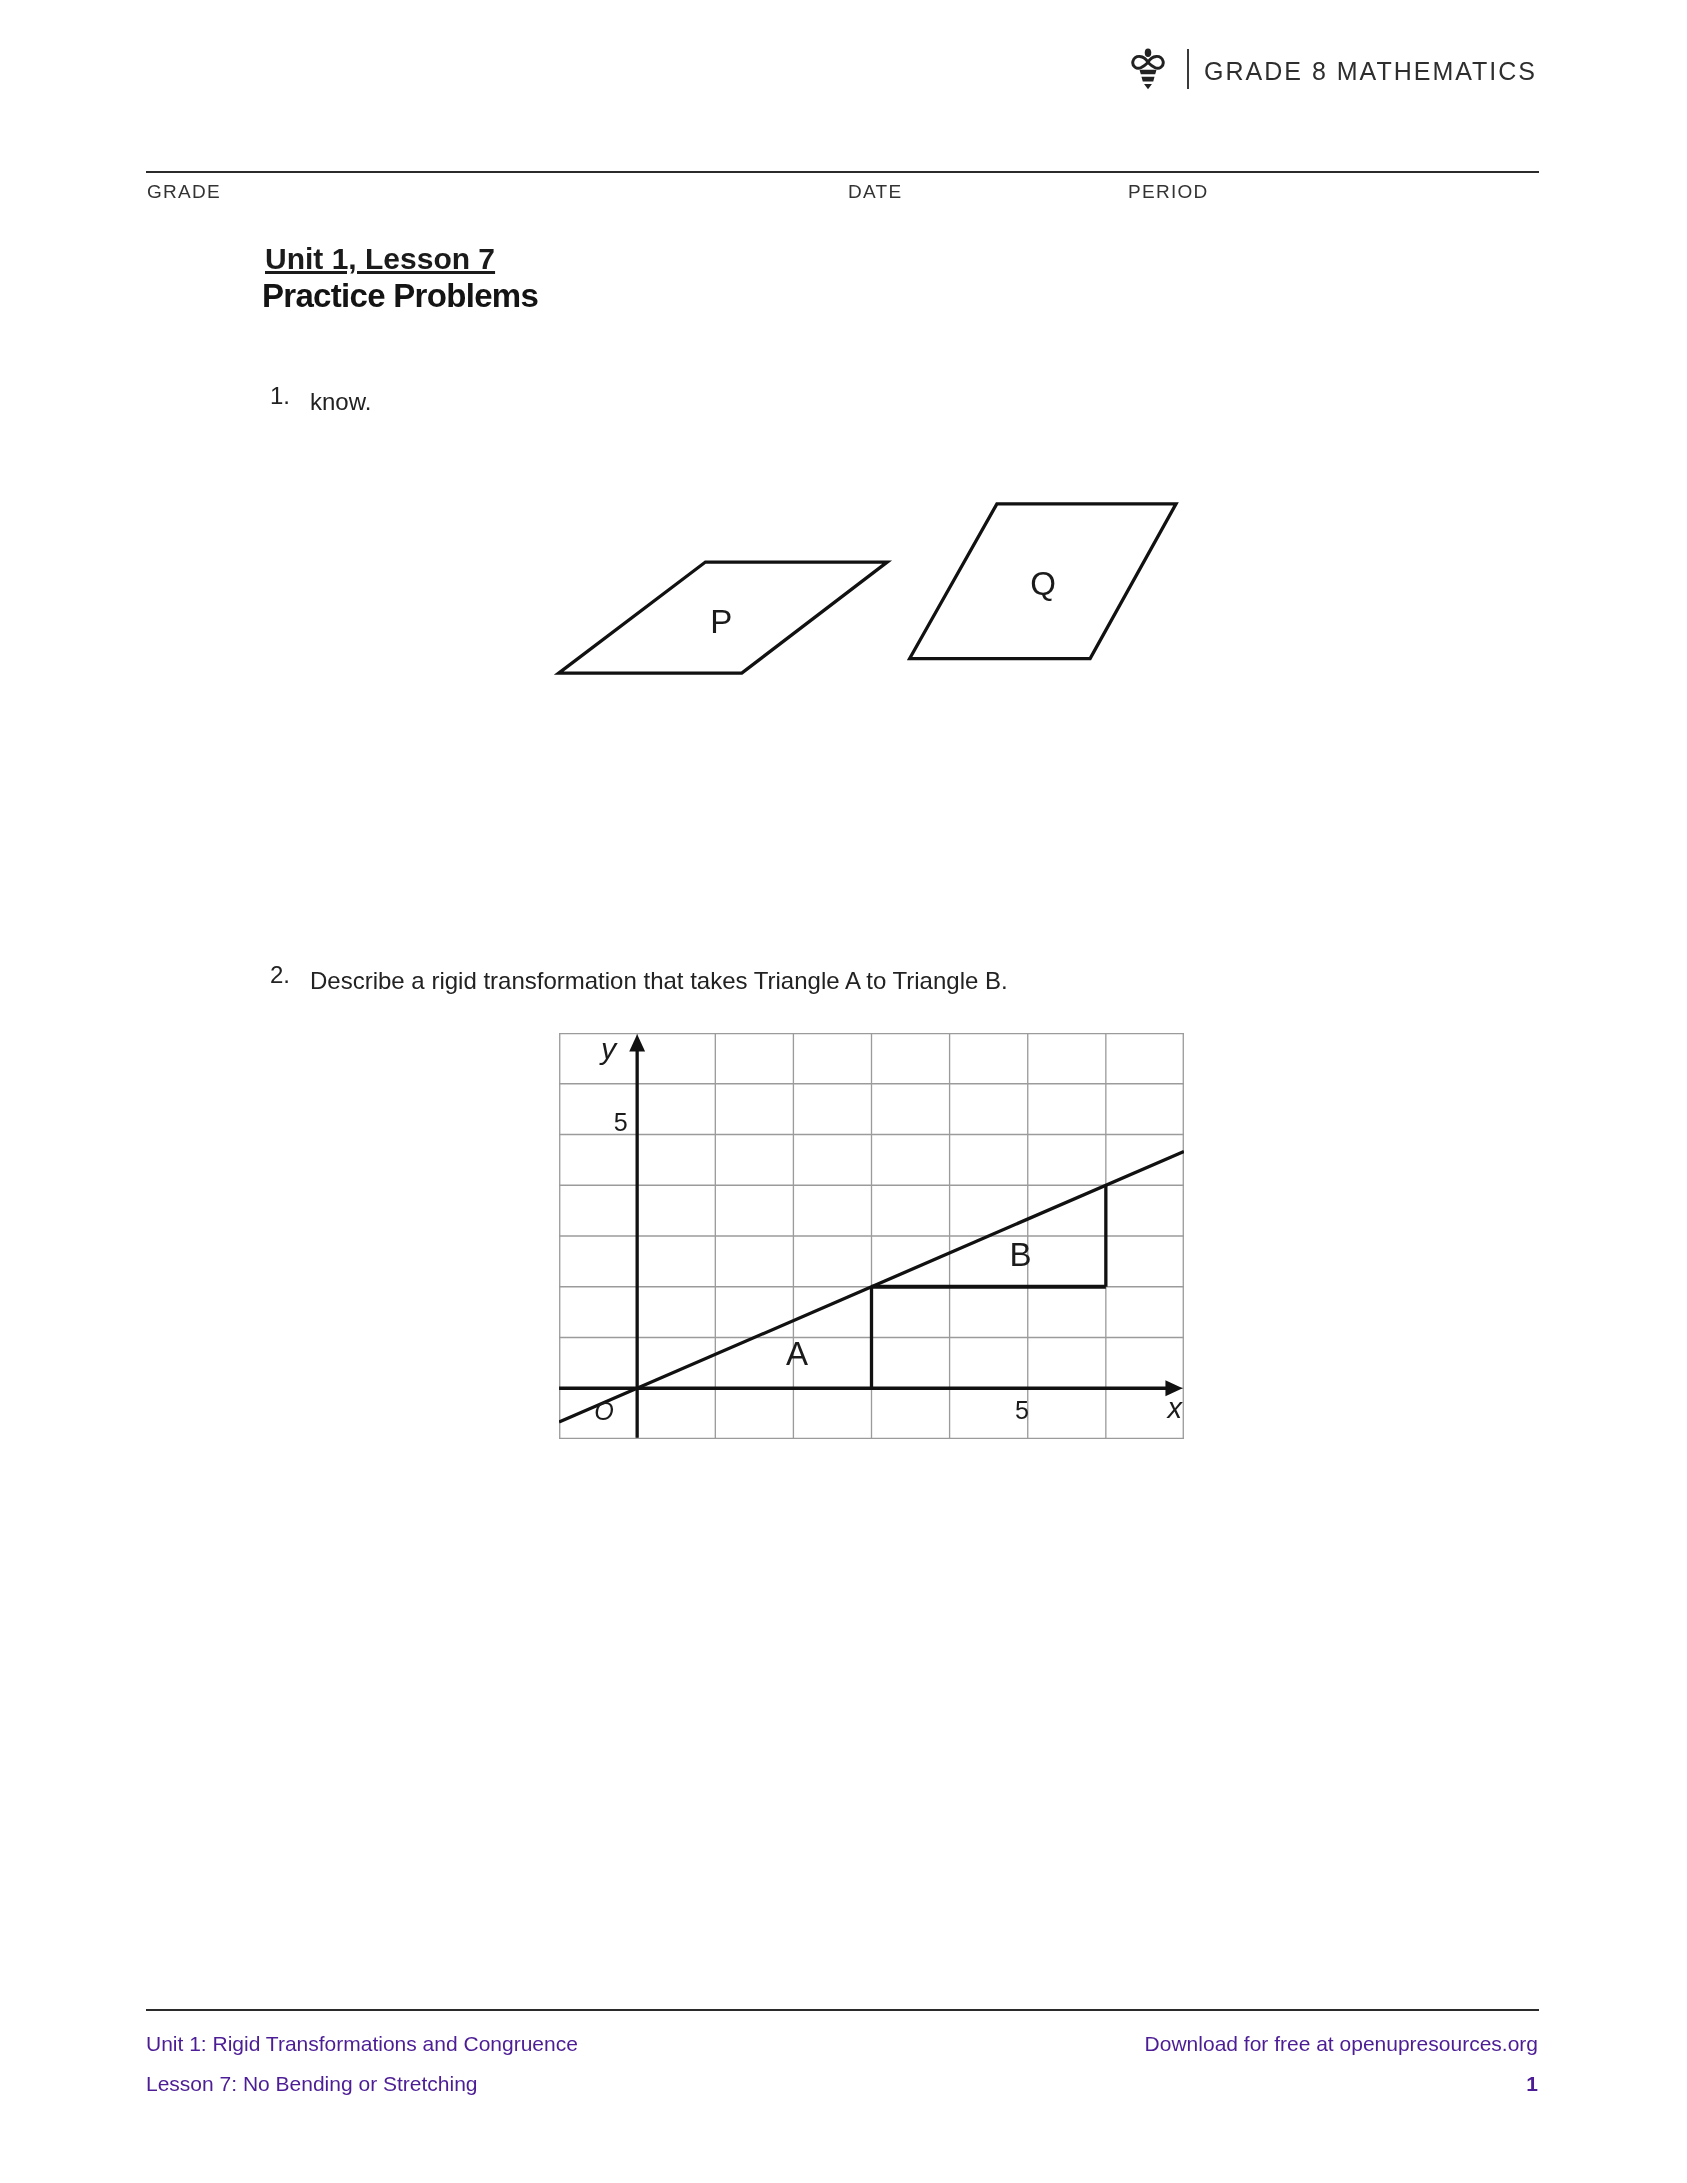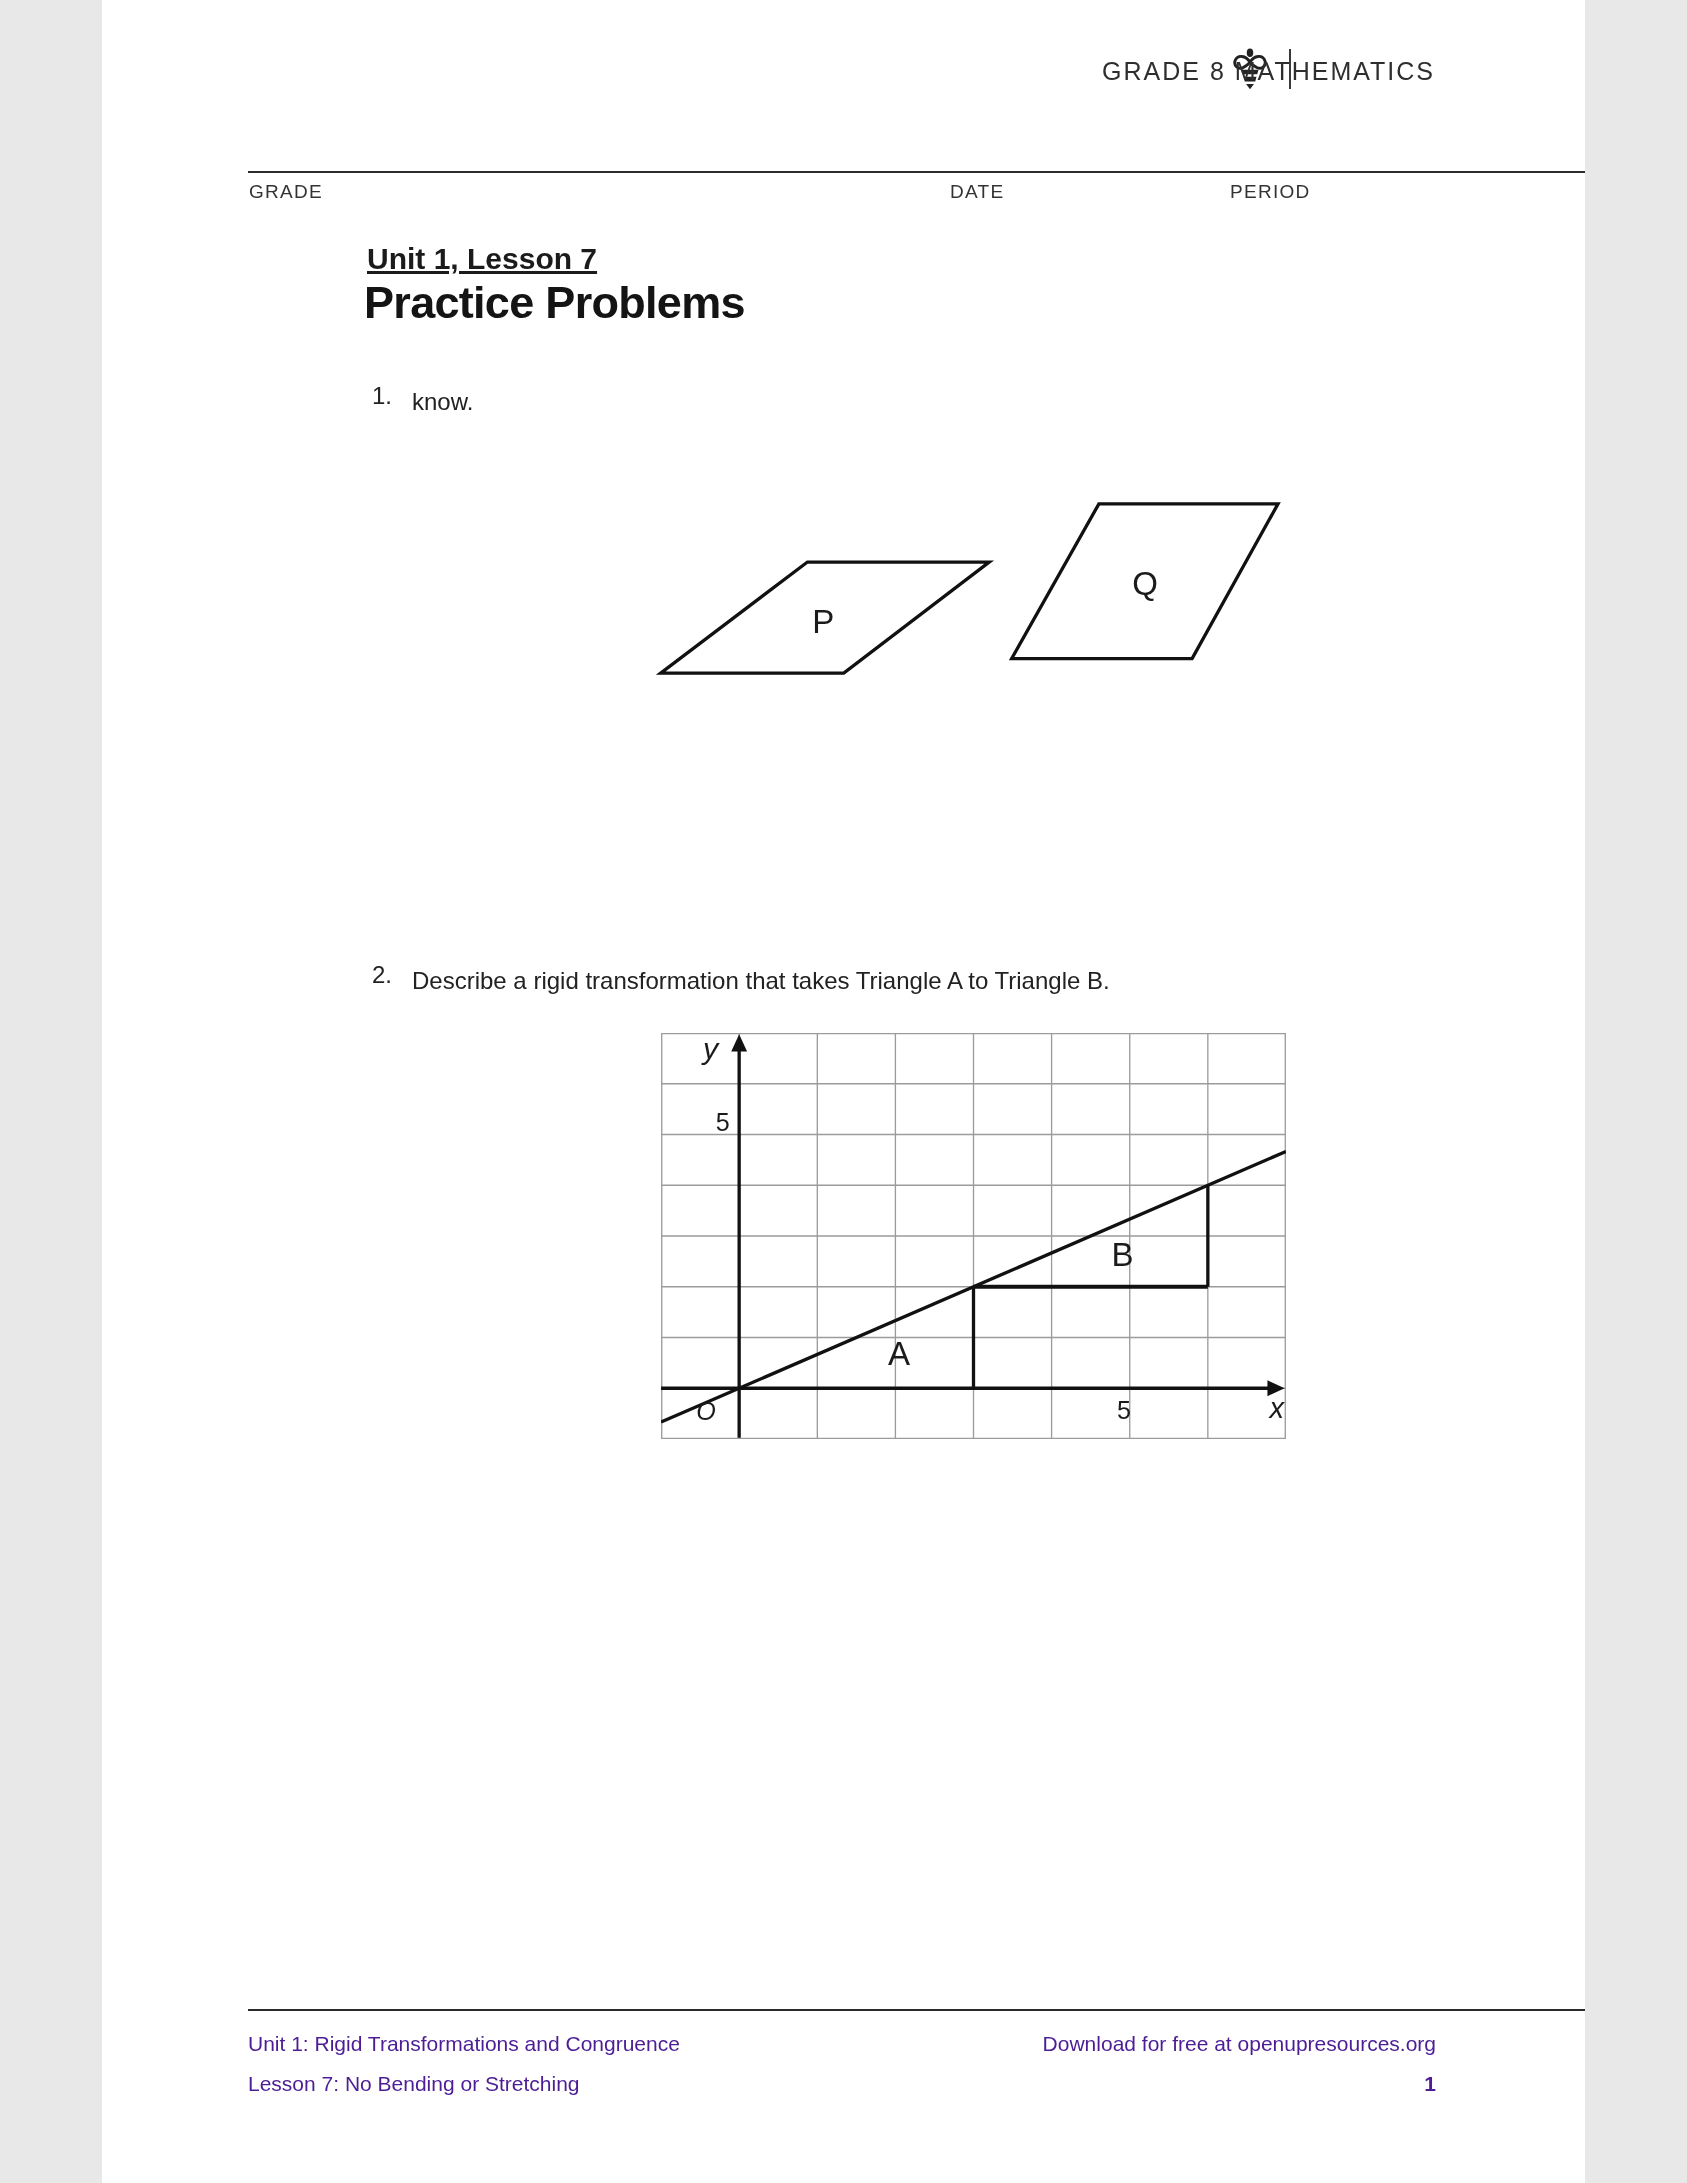--- a/index.html
+++ b/index.html
@@ -1,30 +1,30 @@
 <!DOCTYPE html>
 <html style="font-size:10.6px"><head>
 <meta charset="utf-8">
 <style>
   html,body{margin:0;padding:0;background:#e8e8e8;}
   .page{
-    position:relative;width:1483px;height:2183px;background:#ffffff;
+    position:relative;width:1687px;height:2183px;background:#ffffff;
     font-family:"Liberation Sans",sans-serif;color:#1e1e1e;overflow:hidden;
     margin:0 auto;
   }
   .abs{position:absolute;}
   
   .brand-text{font-size:25px;letter-spacing:2px;color:#2e2e2e;white-space:nowrap;}
   .brand-divider{width:2px;height:40px;background:#3a3a3a;}
   
   .rule{background:#2b2b2b;height:2px;}
   .field-label{font-size:19px;letter-spacing:1.3px;color:#333;}
   
   .lesson-title{font-size:30px;font-weight:bold;color:#1b1b1b;}
-  .main-title{font-size:45px;font-weight:bold;color:#141414;letter-spacing:-0.7px;}
+  .main-title{font-size:33px;font-weight:bold;color:#141414;letter-spacing:-0.7px;}
   
   .p-num{font-size:24px;color:#222;width:32px;text-align:right;}
   .p-text{font-size:24px;line-height:40px;color:#222;}
   
   .footer-text{font-size:21px;color:#4c1d95;}
   .page-num{font-weight:bold;}
   svg text{font-family:"Liberation Sans",sans-serif;}
 </style>
 </head>
 <body>

